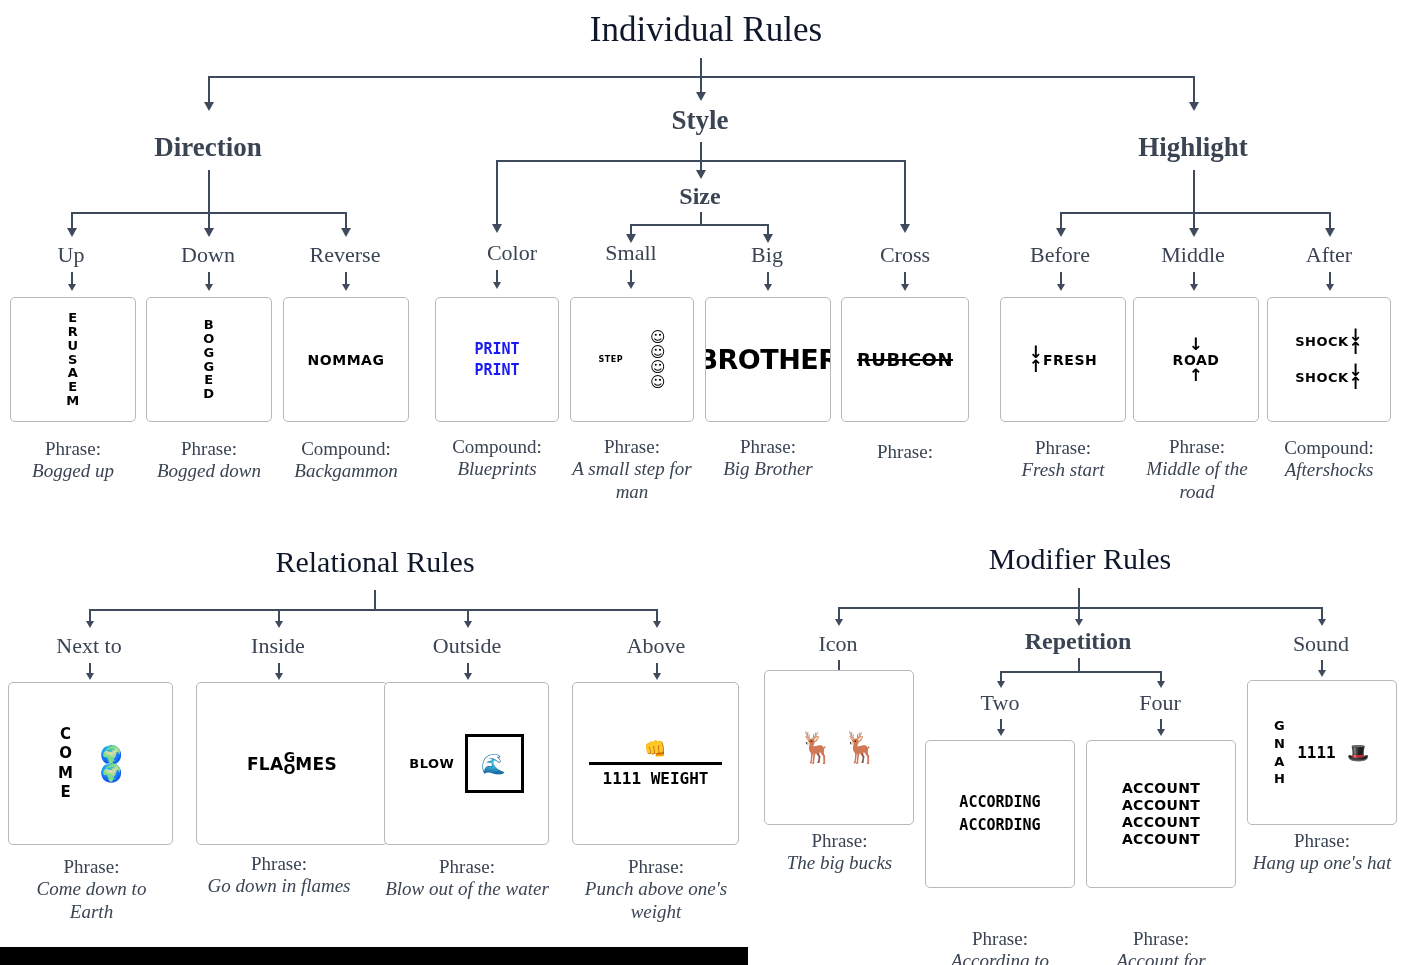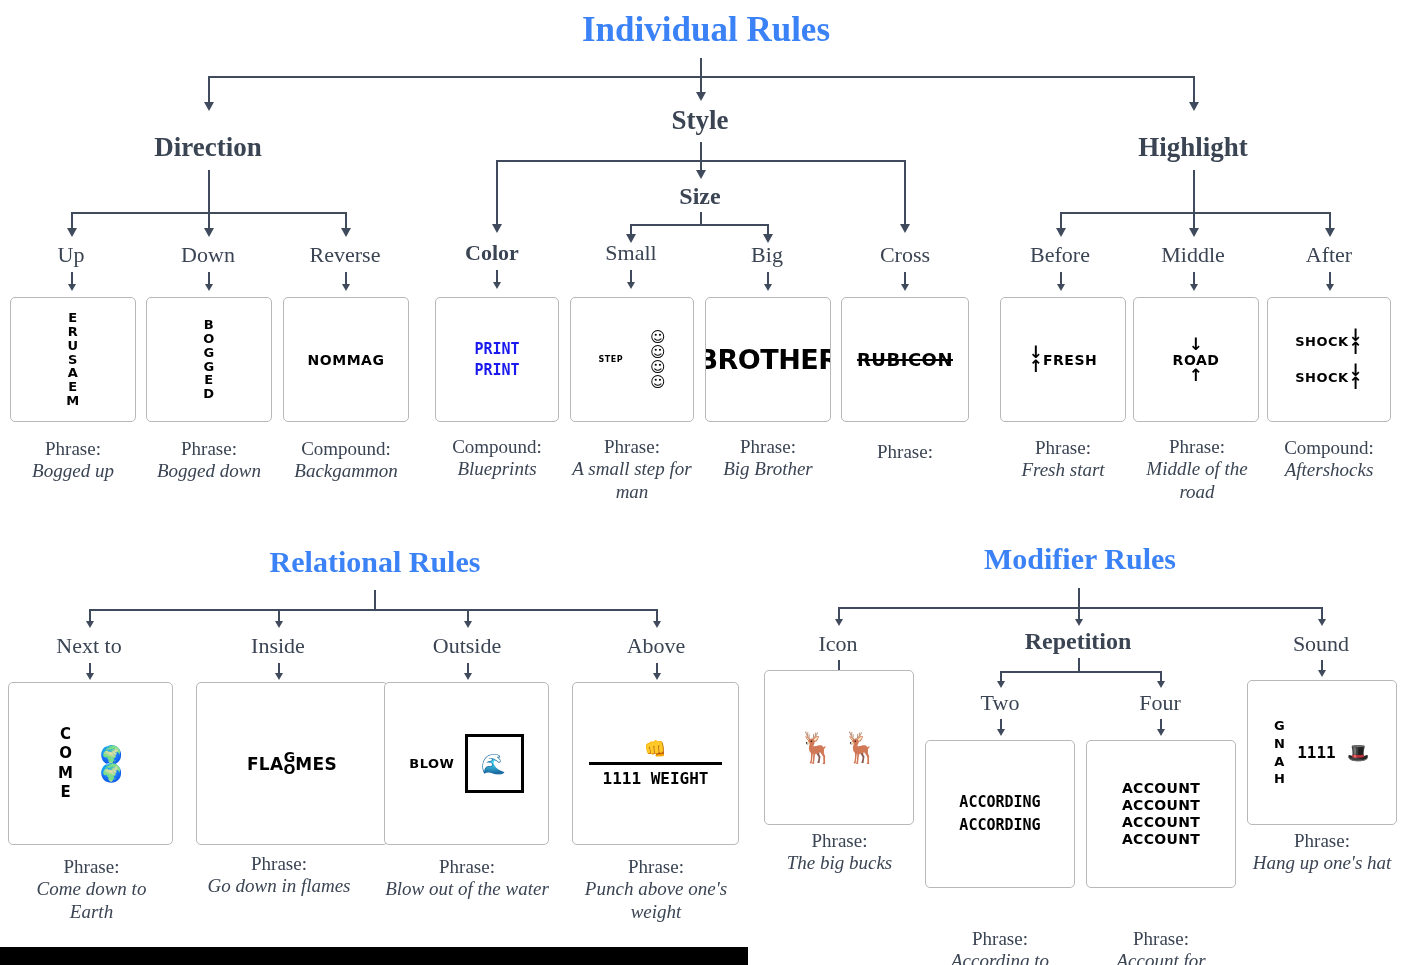--- a/index.html
+++ b/index.html
@@ -9,22 +9,22 @@
     font-family:"Liberation Serif", serif;
     color:#3a4453;
     position:relative;
     overflow:hidden;
   }
   .abs{position:absolute;}
 
   
   .section-title{
     font-family:"Liberation Serif", serif;
-    font-weight:bold;
-    color:#3b82f6;
+    font-weight:normal;
+    color:#0f172a;
     text-align:center;
     white-space:nowrap;
   }
   .t-main{font-size:35px;}
   .t-sub{font-size:30px;}
 
   
   .node{
     font-family:"Liberation Serif", serif;
     color:#3a4453;
@@ -171,21 +171,21 @@
 <div class="ln vln" style="left:1060px;top:212px;height:18px;"></div>
 <div class="arrow" style="left:1056px;top:228px;"></div>
 <div class="ln vln" style="left:1193px;top:212px;height:18px;"></div>
 <div class="arrow" style="left:1189px;top:228px;"></div>
 <div class="ln vln" style="left:1329px;top:212px;height:18px;"></div>
 <div class="arrow" style="left:1325px;top:228px;"></div>
 
 <div class="abs node" style="left:-29px;top:242px;width:200px;">Up</div>
 <div class="abs node" style="left:108px;top:242px;width:200px;">Down</div>
 <div class="abs node" style="left:245px;top:242px;width:200px;">Reverse</div>
-<div class="abs node" style="left:392px;top:240px;width:200px;font-weight:bold;">Color</div>
+<div class="abs node" style="left:412px;top:240px;width:200px;">Color</div>
 <div class="abs node" style="left:531px;top:240px;width:200px;">Small</div>
 <div class="abs node" style="left:667px;top:242px;width:200px;">Big</div>
 <div class="abs node" style="left:805px;top:242px;width:200px;">Cross</div>
 <div class="abs node" style="left:960px;top:242px;width:200px;">Before</div>
 <div class="abs node" style="left:1093px;top:242px;width:200px;">Middle</div>
 <div class="abs node" style="left:1229px;top:242px;width:200px;">After</div>
 
 <div class="ln vln" style="left:71px;top:272px;height:14px;"></div>
 <div class="arrow sm" style="left:68px;top:284px;"></div>
 <div class="ln vln" style="left:208px;top:272px;height:14px;"></div>

